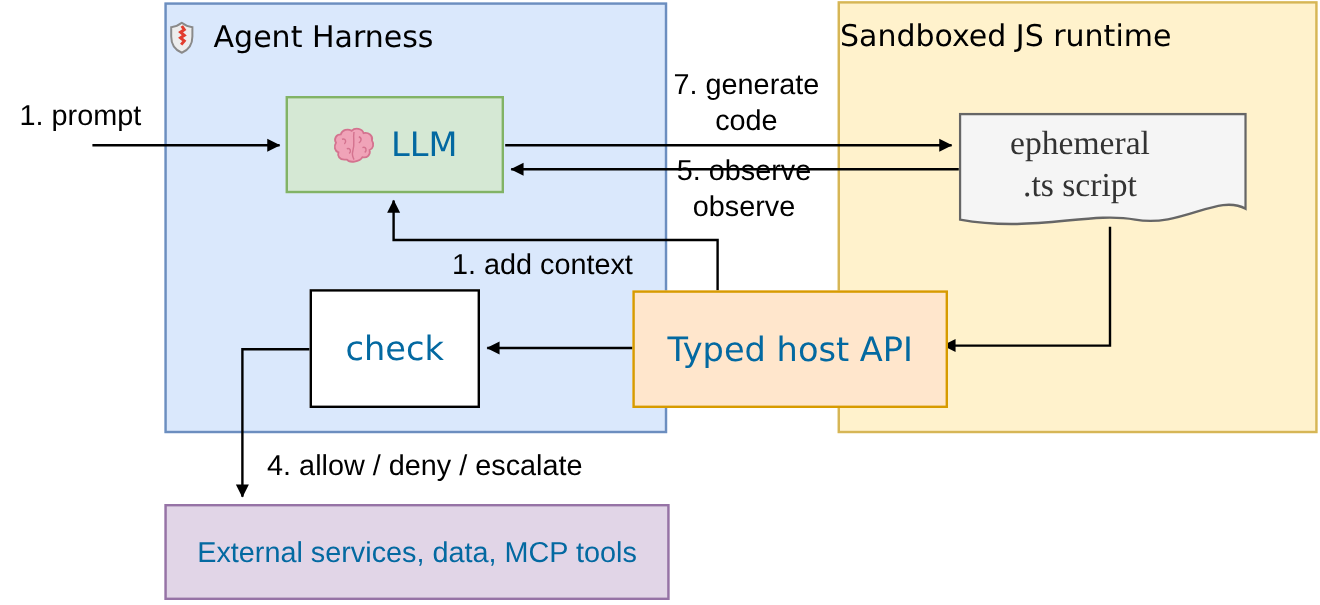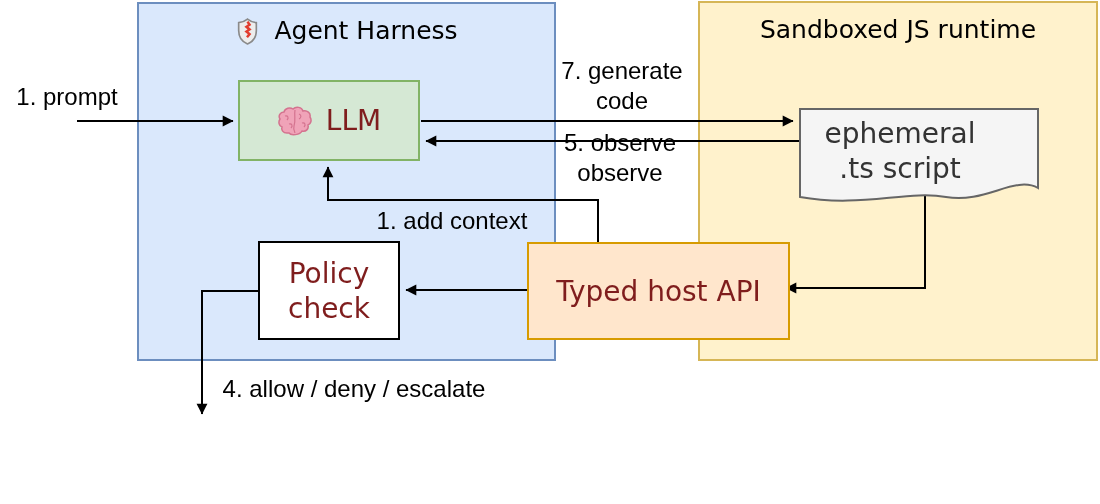--- a/index.html
+++ b/index.html
@@ -5,33 +5,33 @@
   html,body{margin:0;padding:0;background:#fff;}
   .canvas{position:relative;width:1100px;height:504px;background:#ffffff;
           font-family:"DejaVu Sans",sans-serif;overflow:hidden;}
   .abs{position:absolute;box-sizing:border-box;}
 
   
   .container-box{border:2px solid;background-clip:padding-box;}
   .agent-box{left:137px;top:2px;width:419px;height:359px;background:#dae8fc;border-color:#6c8ebf;}
   .sandbox-box{left:698px;top:1px;width:400px;height:360px;background:#fff2cc;border-color:#d6b656;}
   .container-title{position:absolute;top:12px;left:0;width:100%;display:flex;align-items:center;
-                   justify-content:center;gap:14px;font-size:25px;color:#000;line-height:30px;}
+                   gap:14px;font-size:25px;color:#000;line-height:30px;}
 
   
   .node{display:flex;align-items:center;justify-content:center;text-align:center;
-        font-size:28px;line-height:35px;color:#7f1d1d;border:2px solid;}
+        font-size:28px;line-height:35px;color:#0369a1;border:2px solid;}
   .llm-node{left:238px;top:80px;width:182px;height:81px;background:#d5e8d4;border-color:#82b366;gap:13px;}
   .policy-node{left:258px;top:241px;width:142px;height:99px;background:#ffffff;border-color:#000000;}
   .bindings-node{left:527px;top:242px;width:263px;height:98px;background:#ffe6cc;border-color:#d79b00;}
   .external-node{left:137px;top:420px;width:421px;height:80px;background:#e1d5e7;border-color:#9673a6;
                  font-family:"Liberation Sans",sans-serif;font-size:24px;}
 
   
-  .doc{left:799px;top:108px;width:202px;height:98px;}
+  .doc{left:799px;top:94px;width:202px;height:98px;font-family:Liberation Serif, serif;}
   .doc svg{position:absolute;left:0;top:0;}
   .doc-label{position:absolute;left:0;top:8px;width:100%;text-align:center;
              font-size:28px;line-height:35px;color:#333333;}
 
   
   .elabel{position:absolute;transform:translateX(-50%);text-align:center;white-space:nowrap;
           font-family:"Liberation Sans",sans-serif;font-size:24px;line-height:30px;color:#000;}
 
   .edges-layer{position:absolute;left:0;top:0;width:1100px;height:504px;pointer-events:none;}
   .icon{display:inline-flex;align-items:center;}
@@ -95,31 +95,33 @@
       <path d="M1,1 L239,1 L239,80 C216,67 186,96 147,89 C108,82 62,100 1,89 Z" fill="#f5f5f5" stroke="#666666" stroke-width="2"></path>
     </svg>
     <div class="doc-label">
       <div>ephemeral</div>
       <div>.ts script</div>
     </div>
   </div>
 
   <div class="abs node policy-node">
     <div>
-      <div>Policy</div>
       <div>check</div>
     </div>
   </div>
 
   <div class="abs node bindings-node">
     <div>
       <div>Typed host API</div>
     </div>
   </div>
 
+  <div class="abs node external-node">
+    <span>External services, data, MCP tools</span>
+  </div>
 
   <div class="elabel" style="left:67px;top:82px;">1. prompt</div>
 
   <div class="elabel" style="left:452px;top:206px;">1. add context</div>
 
   <div class="elabel" style="left:622px;top:56px;">
     <div>7. generate</div>
     <div>code</div>
   </div>
 

